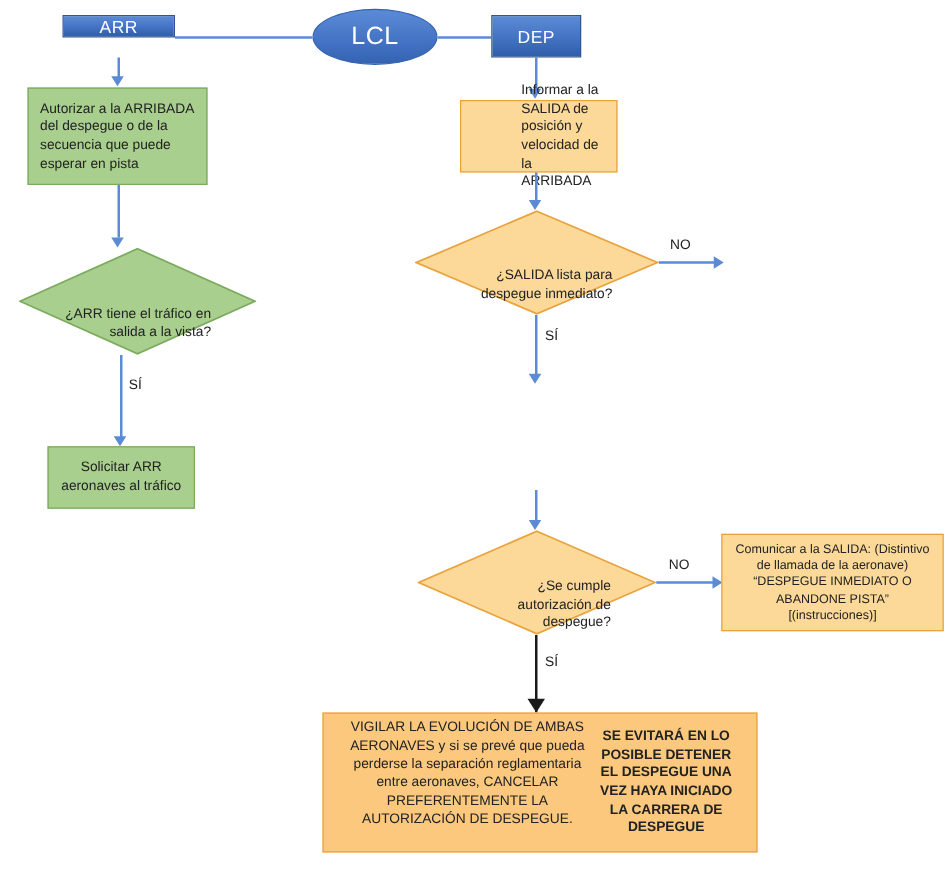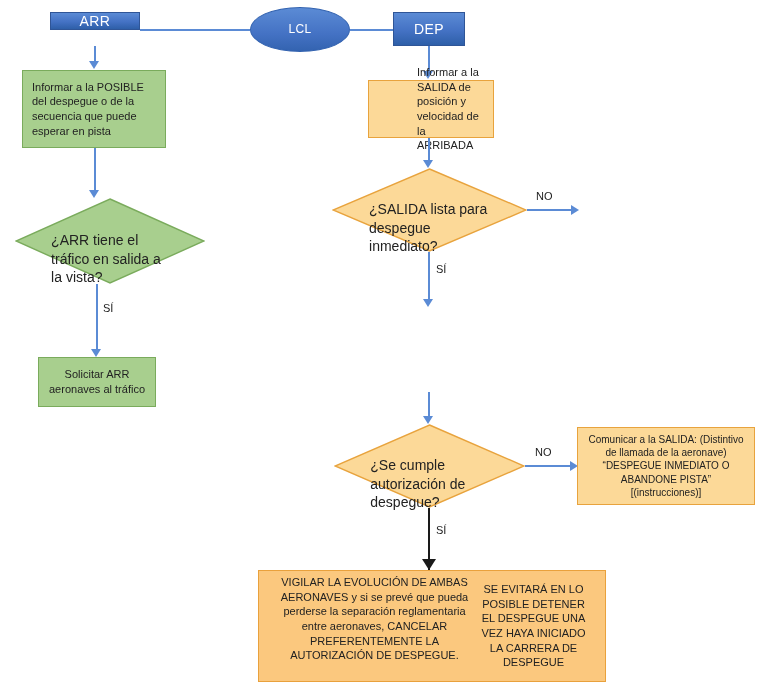--- a/index.html
+++ b/index.html
@@ -36,21 +36,21 @@
     color: #ffffff;
     font-size: 14px;
     letter-spacing: .4px;
   }
   
   .hdr-ellipse {
     background: linear-gradient(180deg, #5b8bd5 0%, #4472c4 60%, #3363b0 100%);
     border-radius: 50%;
     border: 1px solid #3363b0;
     color: #ffffff;
-    font-size: 12px;
+    font-size: 20px;
     letter-spacing: .4px;
     justify-content: center;
   }
 
   
   .green-box {
     background: #a8cf8e;
     border: 1px solid #7aab5c;
     font-size: 11px;
     padding: 7px 9px;
@@ -68,38 +68,38 @@
 
   
   .final-box {
     background: #fbc87e;
     border: 1px solid #e9a13c;
     font-size: 11px;
     padding: 12px 14px;
     justify-content: center;
   }
   .final-box .p1 { margin: 0 0 14px 0; }
-  .final-box .p2 { margin: 0; font-weight: normal; }
+  .final-box .p2 { margin: 0; font-weight: bold; }
 
   
   .diamond {
     position: absolute;
     display: flex;
     align-items: center;
     justify-content: center;
   }
   .diamond .shape {
     position: absolute;
     inset: 0;
   }
   .diamond .dlabel {
     position: relative;
     z-index: 2;
-    text-align: left;
-    font-size: 14px;
+    text-align: right;
+    font-size: 11px;
     color: #222222;
     line-height: 1.32;
     width: 62%;
     margin-top: 36px;
   }
 
   
   .conn {
     position: absolute;
     background: #5b8bd5;
@@ -152,21 +152,21 @@
     <span>DEP</span>
   </div>
 
   <div class="conn h" style="left:140px; top:29px; width:110px;"></div>
   <div class="conn h" style="left:350px; top:29px; width:43px;"></div>
 
   <div class="conn v" style="left:94px; top:46px; height:16px;"></div>
   <div class="arrow-d" style="left:89px; top:61px;"></div>
 
   <div class="node green-box left-al" style="left:22px; top:70px; width:144px; height:78px;">
-    <span>Informar a la POSIBLE del despegue o de la secuencia que puede esperar en pista</span>
+    <span>Autorizar a la ARRIBADA del despegue o de la secuencia que puede esperar en pista</span>
   </div>
 
   <div class="conn v" style="left:94px; top:148px; height:42px;"></div>
   <div class="arrow-d" style="left:89px; top:190px;"></div>
 
   <div class="diamond" style="left:15px; top:198px; width:190px; height:86px;">
     <svg class="shape" viewBox="0 0 190 86" preserveAspectRatio="none">
       <polygon points="95,1 189,43 95,85 1,43" fill="#A8CF8E" stroke="#7AAB5C" stroke-width="1.4"></polygon>
     </svg>
     <span class="dlabel">¿ARR tiene el tráfico en salida a la vista?</span>

